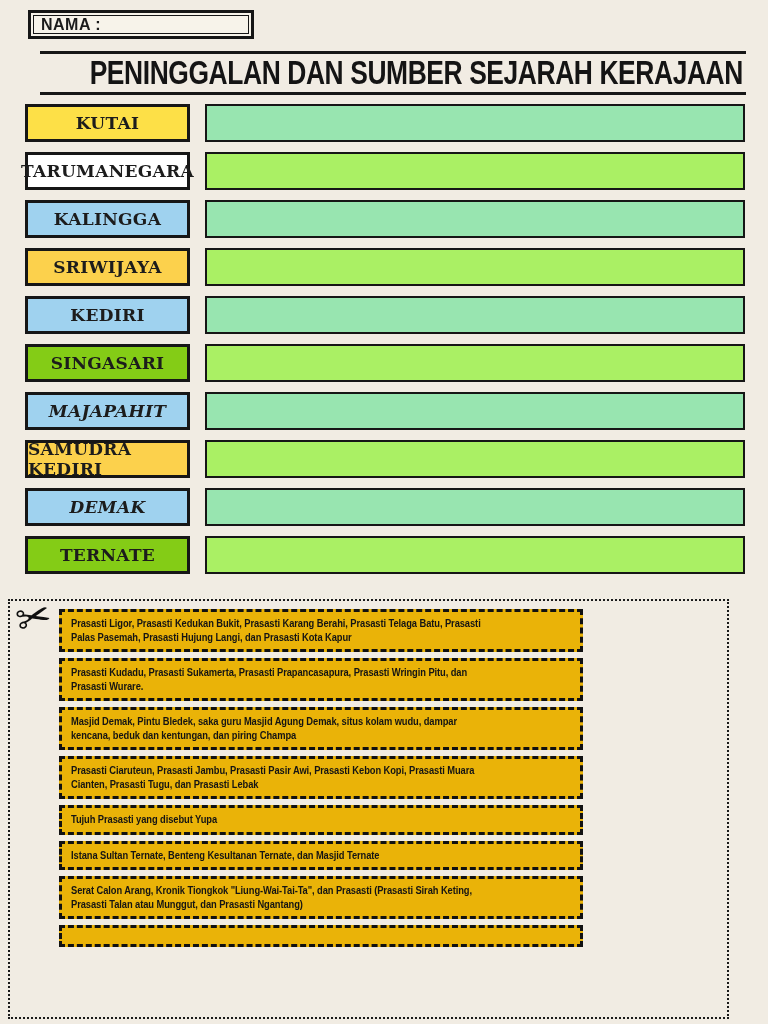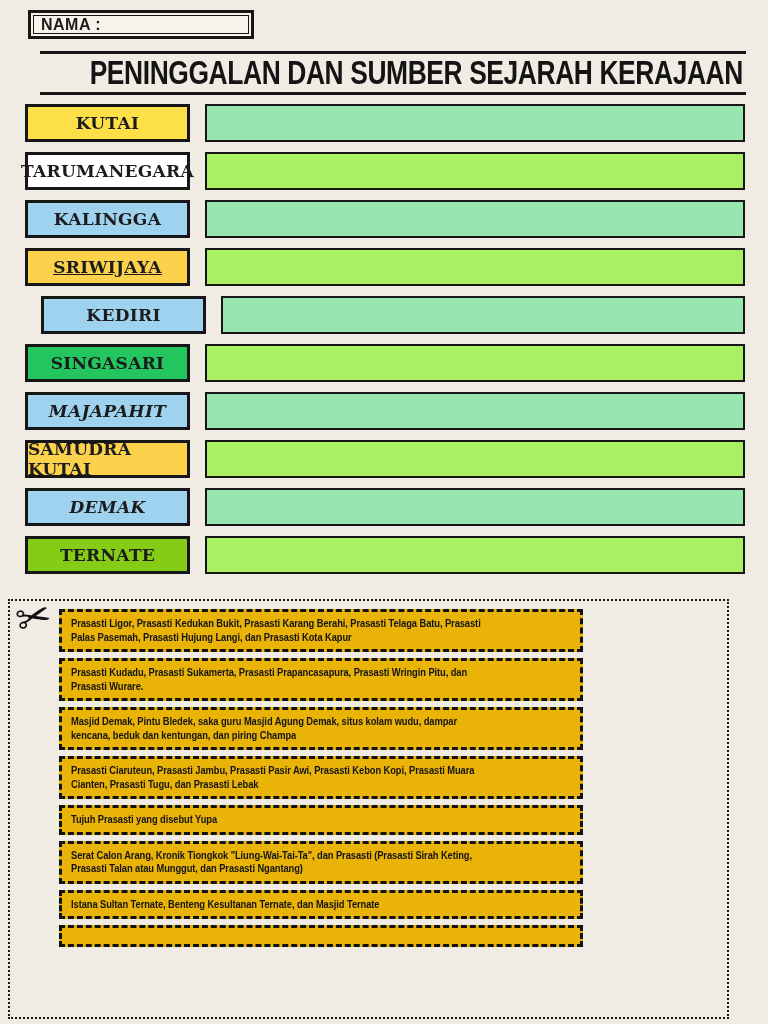--- a/index.html
+++ b/index.html
@@ -108,37 +108,37 @@
   </div>
   <div class="row">
     <div class="klabel" style="background-color: #ffffff;">TARUMANEGARA</div>
     <div class="answer" style="background-color: rgb(170, 240, 100);"></div>
   </div>
   <div class="row">
     <div class="klabel" style="background-color: rgb(159, 210, 239);">KALINGGA</div>
     <div class="answer" style="background-color: rgb(152, 229, 176);"></div>
   </div>
   <div class="row">
-    <div class="klabel" style="background-color: rgb(252, 209, 76); text-decoration: underline;">SRIWIJAYA</div>
+    <div class="klabel" style="background-color: rgb(252, 209, 76);">SRIWIJAYA</div>
     <div class="answer" style="background-color: rgb(170, 240, 100);"></div>
   </div>
   <div class="row">
-    <div class="klabel" style="background-color: rgb(159, 210, 239); margin-left: 16px;">KEDIRI</div>
+    <div class="klabel" style="background-color: rgb(159, 210, 239);">KEDIRI</div>
     <div class="answer" style="background-color: rgb(152, 229, 176);"></div>
   </div>
   <div class="row">
-    <div class="klabel" style="background-color: #22c55e;">SINGASARI</div>
+    <div class="klabel" style="background-color: #84cc16;">SINGASARI</div>
     <div class="answer" style="background-color: rgb(170, 240, 100);"></div>
   </div>
   <div class="row">
     <div class="klabel" style="background-color: rgb(159, 210, 239); font-style: italic;">MAJAPAHIT</div>
     <div class="answer" style="background-color: rgb(152, 229, 176);"></div>
   </div>
   <div class="row">
-    <div class="klabel" style="background-color: rgb(252, 209, 76);">SAMUDRA KUTAI</div>
+    <div class="klabel" style="background-color: rgb(252, 209, 76);">SAMUDRA KEDIRI</div>
     <div class="answer" style="background-color: rgb(170, 240, 100);"></div>
   </div>
   <div class="row">
     <div class="klabel" style="background-color: rgb(159, 210, 239); font-style: italic;">DEMAK</div>
     <div class="answer" style="background-color: rgb(152, 229, 176);"></div>
   </div>
   <div class="row">
     <div class="klabel" style="background-color: #84cc16;">TERNATE</div>
     <div class="answer" style="background-color: rgb(170, 240, 100);"></div>
   </div>
@@ -156,22 +156,22 @@
     <div class="strip">
       <div class="strip-text">Masjid Demak, Pintu Bledek, saka guru Masjid Agung Demak, situs kolam wudu, dampar kencana, beduk dan kentungan, dan piring Champa</div>
     </div>
     <div class="strip">
       <div class="strip-text">Prasasti Ciaruteun, Prasasti Jambu, Prasasti Pasir Awi, Prasasti Kebon Kopi, Prasasti Muara Cianten, Prasasti Tugu, dan Prasasti Lebak</div>
     </div>
     <div class="strip">
       <div class="strip-text">Tujuh Prasasti yang disebut Yupa</div>
     </div>
     <div class="strip">
-      <div class="strip-text">Serat Calon Arang, Kronik Tiongkok "Liung-Wai-Tai-Ta", dan Prasasti (Prasasti Sirah Keting, Prasasti Talan atau Munggut, dan Prasasti Ngantang)</div>
+      <div class="strip-text">Istana Sultan Ternate, Benteng Kesultanan Ternate, dan Masjid Ternate</div>
     </div>
     <div class="strip">
-      <div class="strip-text">Istana Sultan Ternate, Benteng Kesultanan Ternate, dan Masjid Ternate</div>
+      <div class="strip-text">Serat Calon Arang, Kronik Tiongkok "Liung-Wai-Tai-Ta", dan Prasasti (Prasasti Sirah Keting, Prasasti Talan atau Munggut, dan Prasasti Ngantang)</div>
     </div>
     <div class="strip">
       
     </div>
   </div>
 </div>
 
 </body></html>

